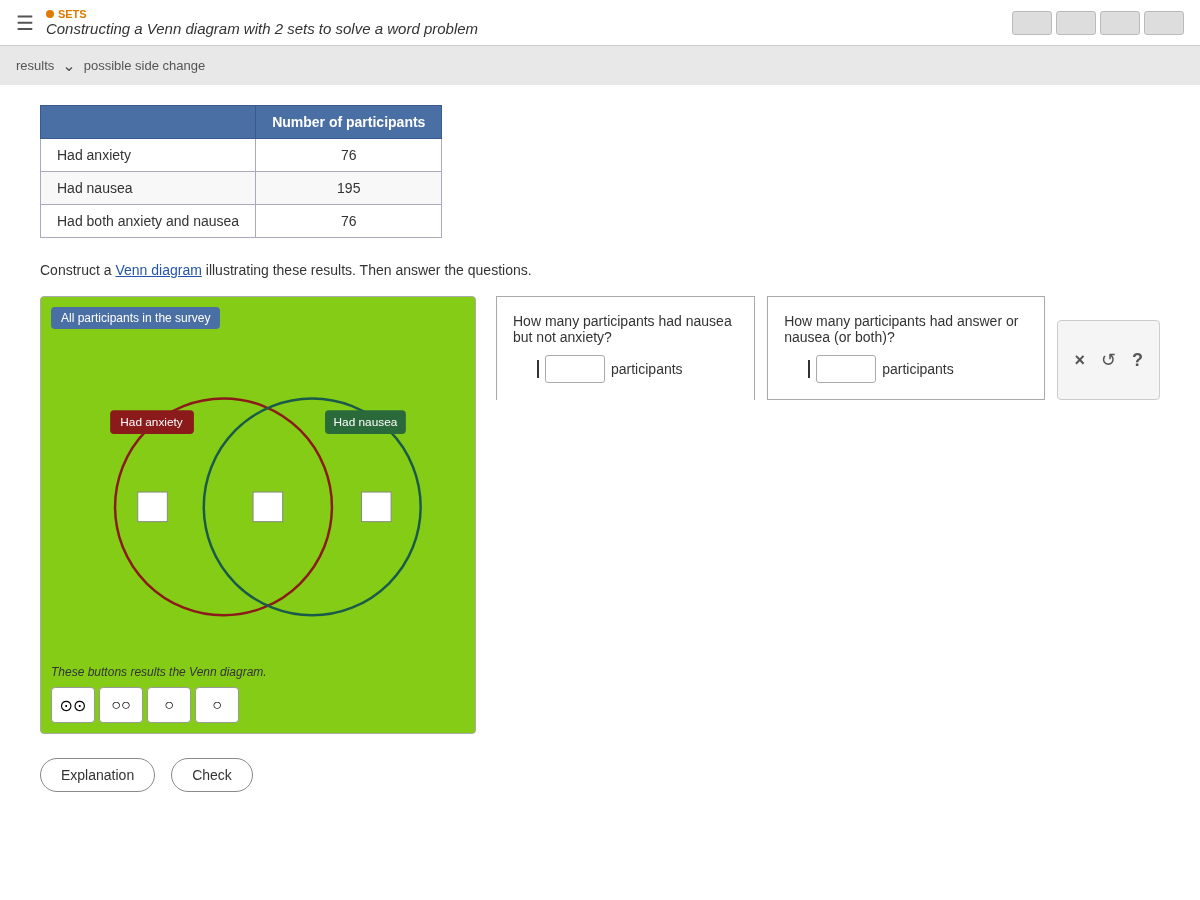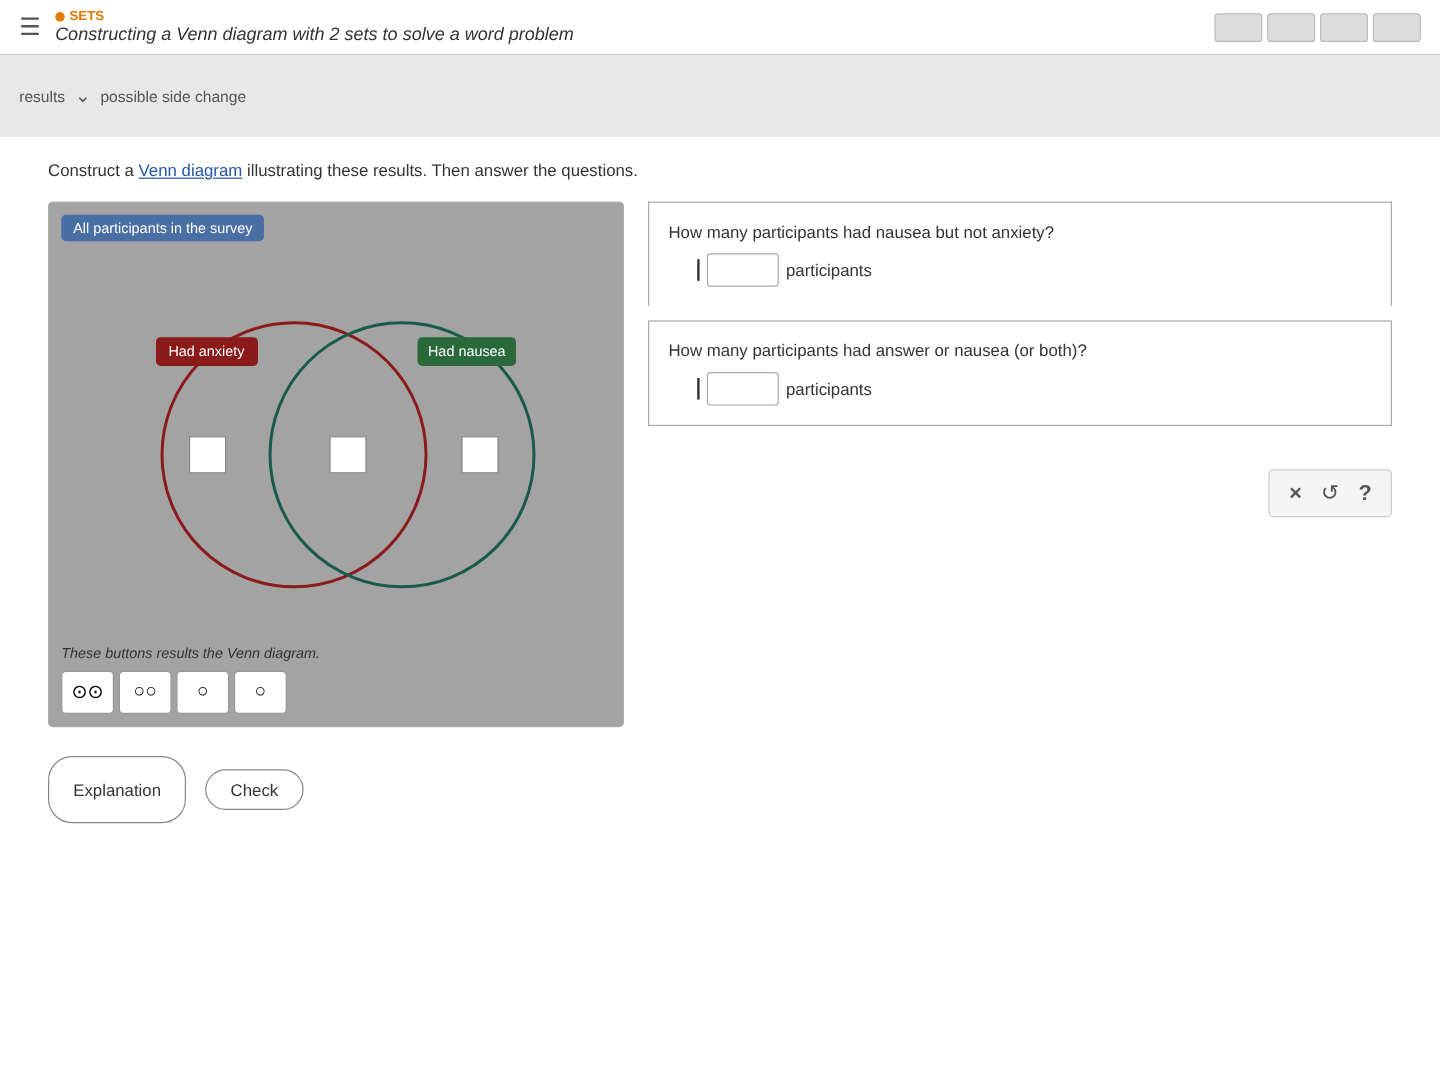--- a/index.html
+++ b/index.html
@@ -38,21 +38,21 @@
       width: 40px; height: 24px;
       background: #ddd;
       border: 1px solid #bbb;
       border-radius: 3px;
       cursor: pointer;
     }
 
     
     .results-bar {
       background: #e8e8e8;
-      padding: 24px 16px;
+      padding: 10px 16px;
       display: flex;
       align-items: center;
       gap: 8px;
       font-size: 13px;
       color: #555;
     }
     .results-bar .chevron {
       cursor: pointer;
       font-size: 16px;
     }
@@ -104,24 +104,24 @@
 
     
     .two-col {
       display: flex;
       gap: 20px;
       align-items: flex-start;
     }
 
     
     .venn-panel {
-      background: #a3a3a3;
+      background: #84cc16;
       border: 1px solid #aaa;
       border-radius: 4px;
-      width: 480px;
+      width: 436px;
       min-height: 420px;
       position: relative;
       padding: 10px;
       flex-shrink: 0;
     }
     .venn-label-tag {
       background: #4a6fa5;
       color: #fff;
       font-size: 12px;
       padding: 4px 10px;
@@ -155,21 +155,21 @@
       border-radius: 4px;
       cursor: pointer;
       font-size: 16px;
       display: flex; align-items: center; justify-content: center;
     }
 
     
     .questions-panel {
       flex: 1;
       display: flex;
-      flex-direction: column;
+      flex-direction: row;
       gap: 12px;
     }
     .question-box {
       border: 1px solid #aaa;
       padding: 16px;
       background: #fff;
       margin-bottom: 0;
     }
     .question-box:first-child { border-bottom: none; }
     .question-text {
@@ -231,21 +231,21 @@
       color: #555;
       cursor: pointer;
     }
     .help-btn {
       font-size: 18px;
       color: #555;
       cursor: pointer;
       font-weight: bold;
     }
     .explanation-btn {
-      padding: 19px 20px;
+      padding: 8px 20px;
       background: #fff;
       border: 1px solid #888;
       border-radius: 20px;
       cursor: pointer;
       font-size: 14px;
       color: #333;
     }
     .check-btn {
       padding: 8px 20px;
       background: #fff;
@@ -287,20 +287,42 @@
 </div>
 
 <div class="results-bar">
   <span>results</span>
   <span class="chevron">⌄</span>
   <span>possible side change</span>
 </div>
 
 <div class="main-content">
 
+  <table class="data-table">
+    <thead>
+      <tr>
+        <th></th>
+        <th>Number of participants</th>
+      </tr>
+    </thead>
+    <tbody id="table-body">
+    <tr>
+          <td>Had anxiety</td>
+          <td>76</td>
+        </tr>
+        <tr>
+          <td>Had nausea</td>
+          <td>195</td>
+        </tr>
+        <tr>
+          <td>Had both anxiety and nausea</td>
+          <td>76</td>
+        </tr>
+      </tbody>
+  </table>
 
   <p class="instruction-text">
     <span>Construct a </span><a href="#">Venn diagram</a><span> illustrating these results. Then answer the questions.</span>
   </p>
 
   <div class="two-col">
 
     <div class="venn-panel">
       <div class="venn-label-tag">All participants in the survey</div>
 

